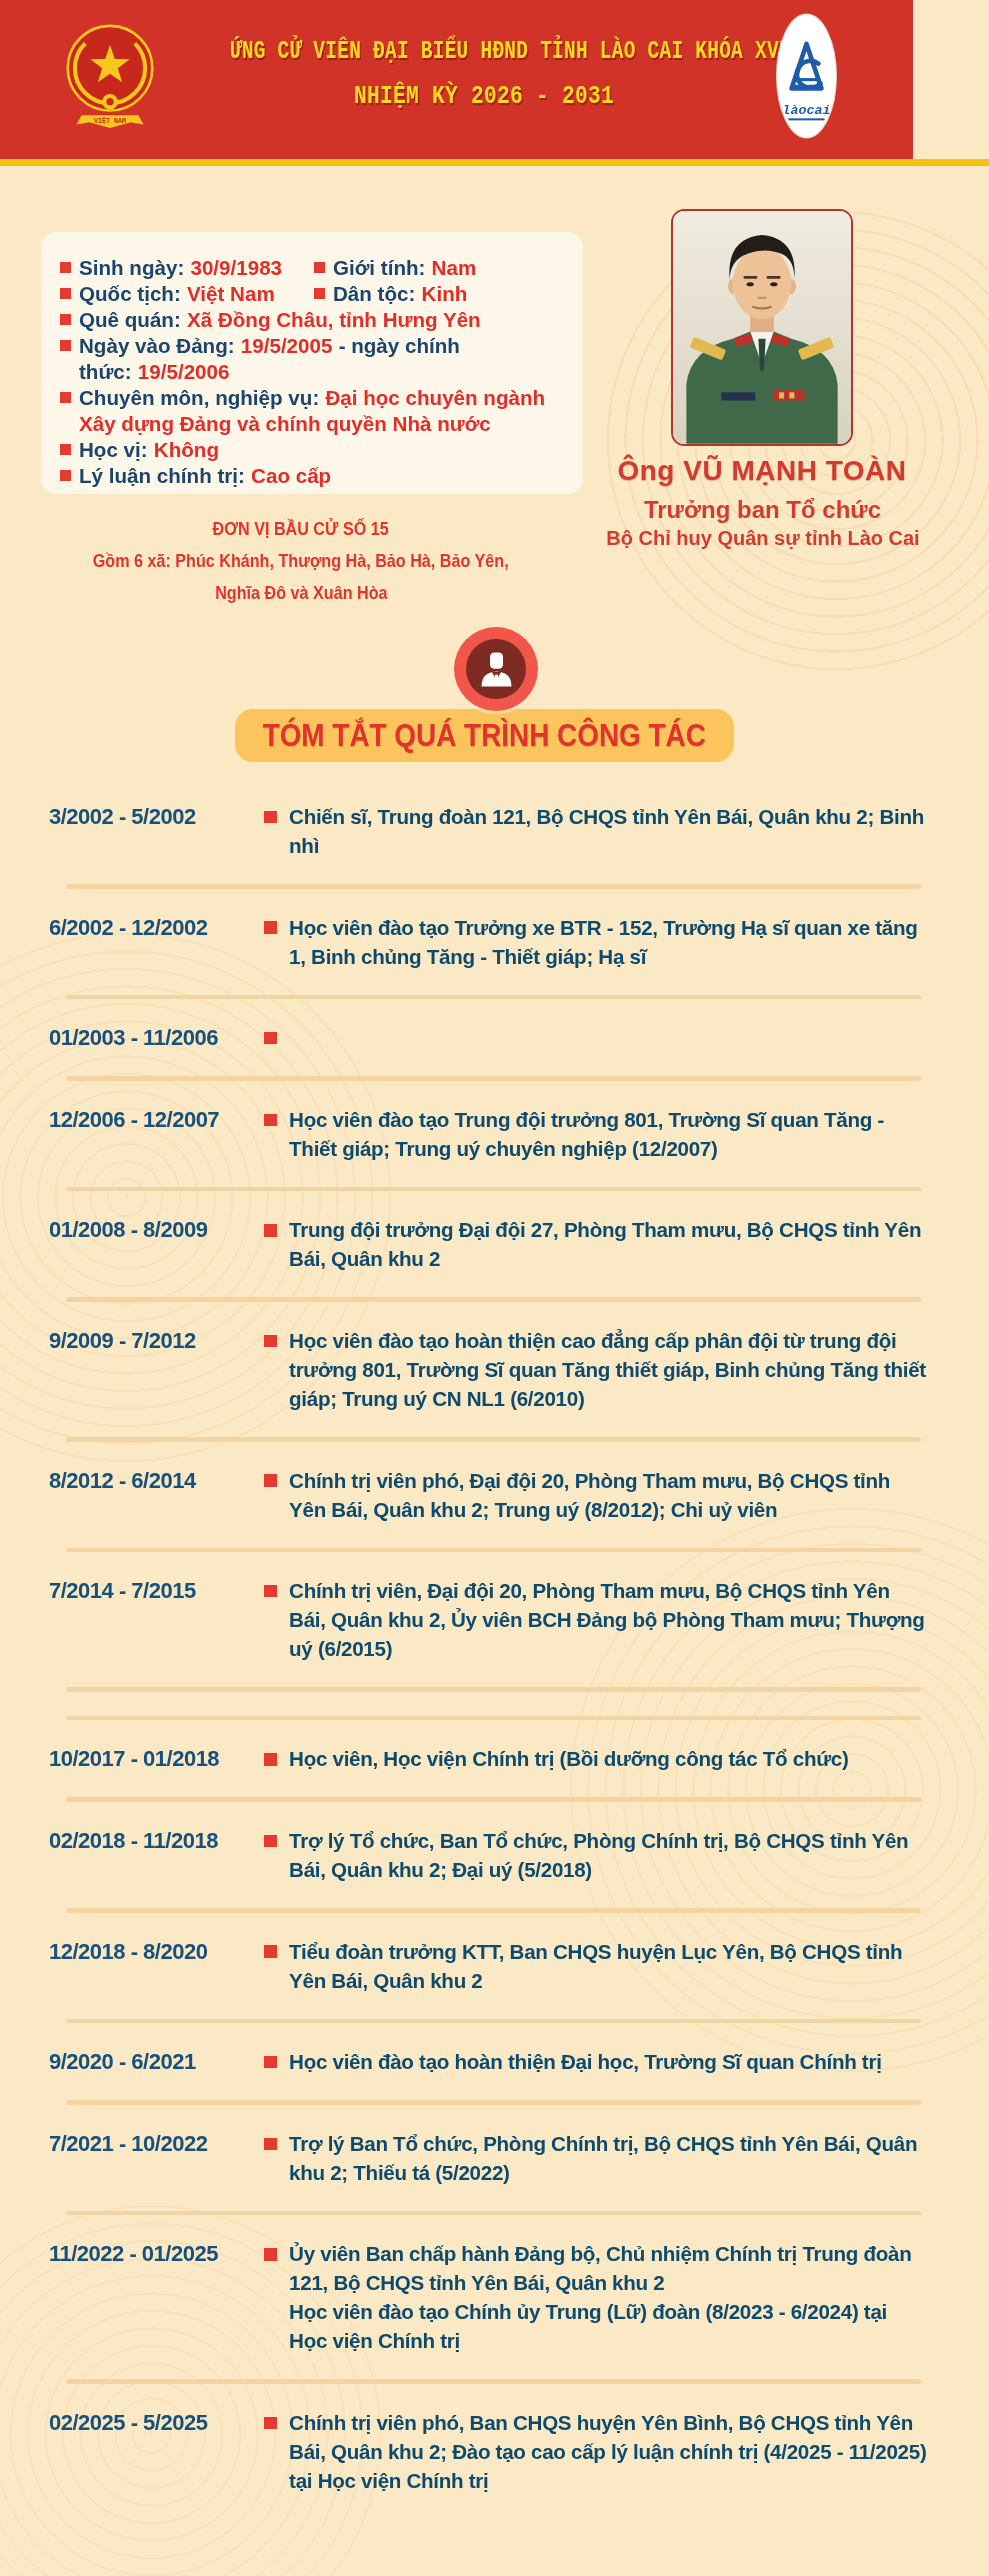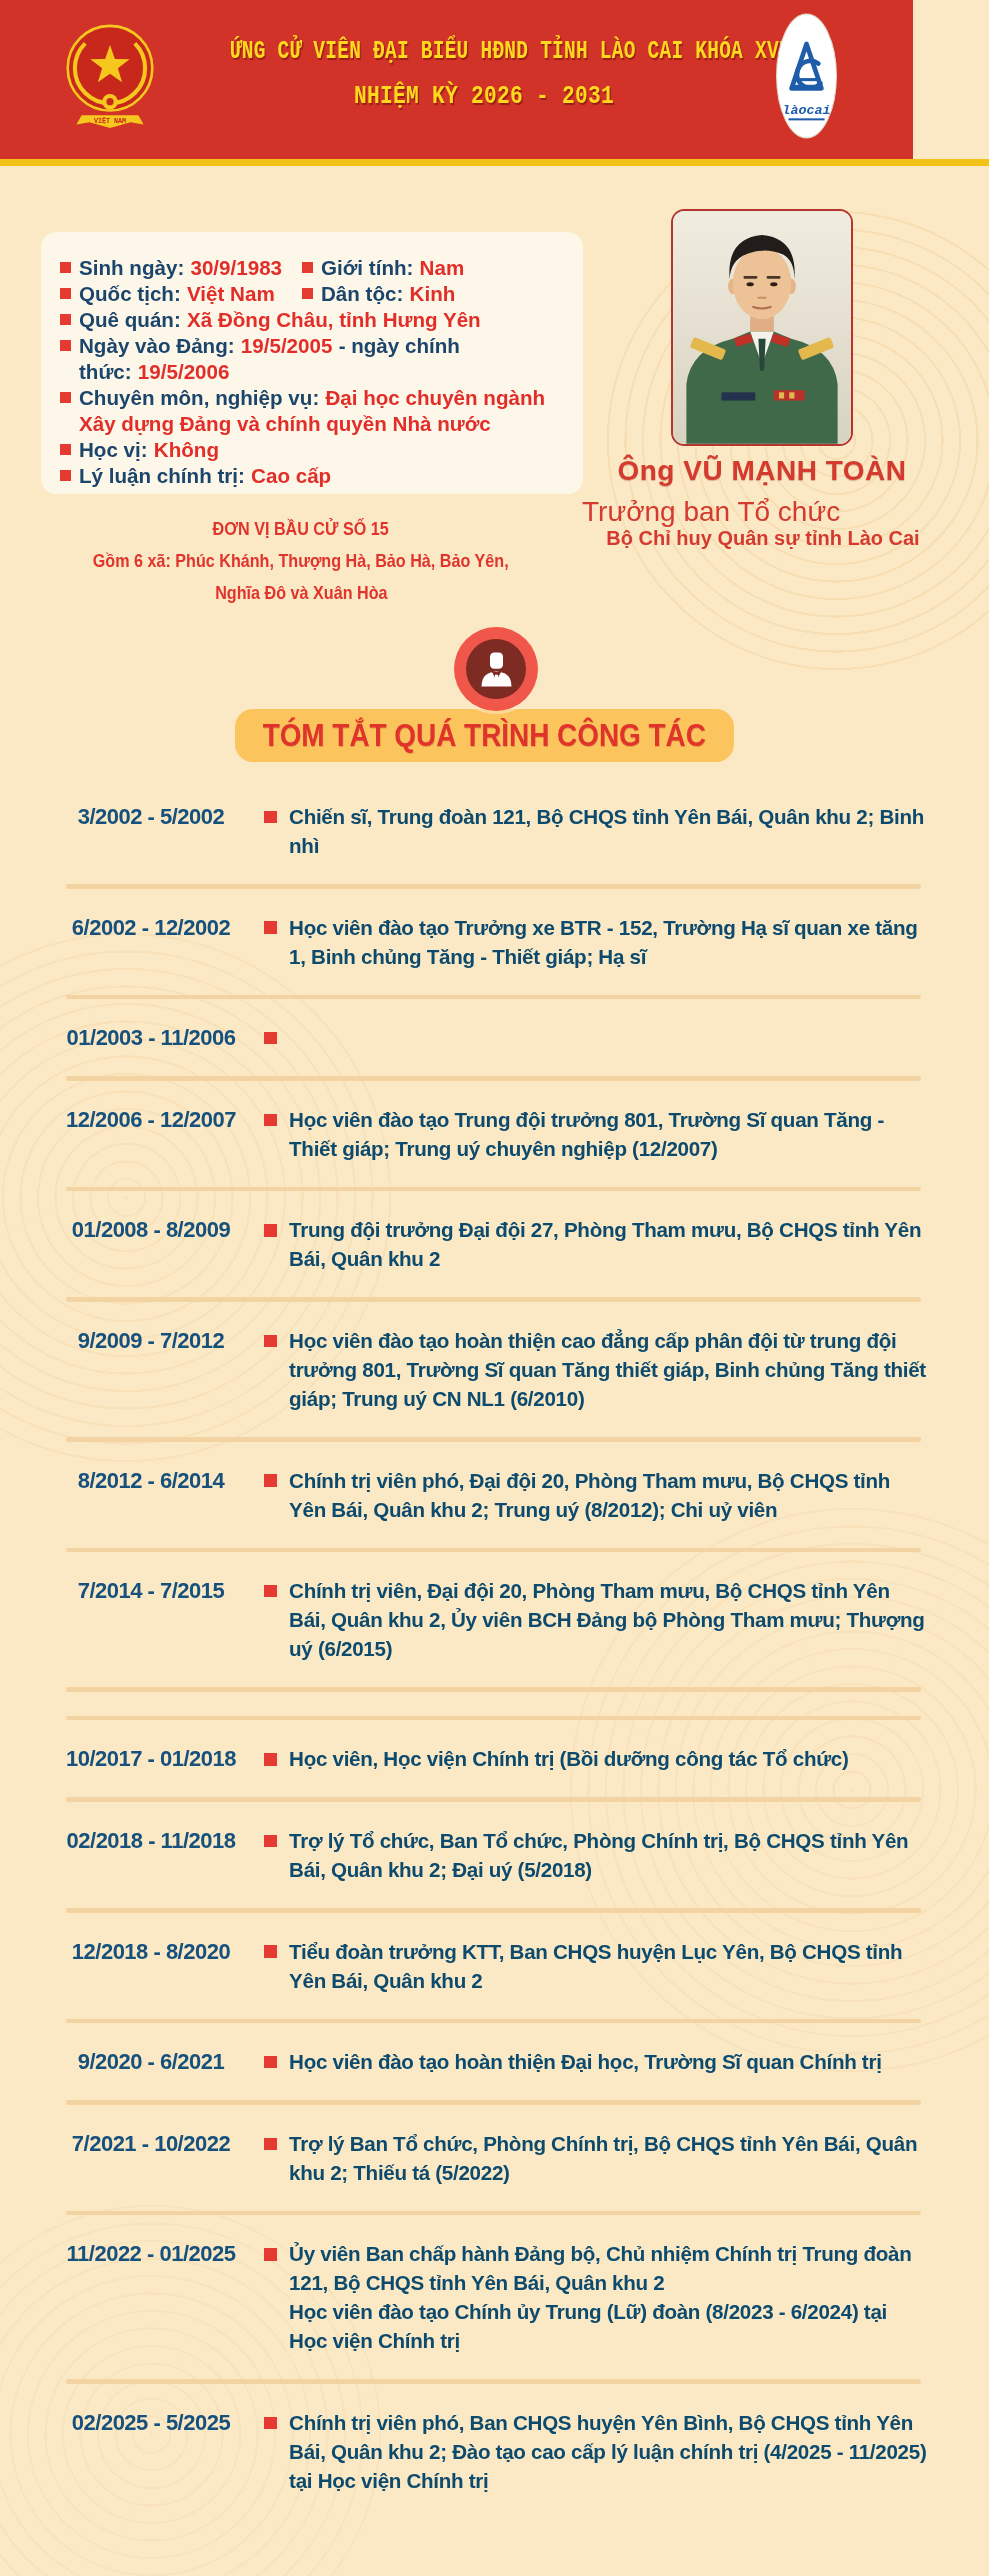--- a/index.html
+++ b/index.html
@@ -29,39 +29,39 @@
   .logo{position:absolute;right:75px;top:12.4px;}
   .gold-line{position:absolute;left:0;top:159px;width:989px;height:7.2px;background:#f2c218;}
 
   
   .card{
     position:absolute;left:41px;top:232px;width:542px;height:262px;background:#fdf7e9;
     border-radius:15.5px;box-sizing:border-box;padding:23px 13.4px 20.6px 18.5px;
     display:flex;flex-direction:column;justify-content:space-between;
   }
   .row{display:flex;align-items:flex-start;font-size:20.6px;font-weight:700;line-height:26px;}
-  .row2col{display:grid;grid-template-columns:242px 1fr;}
+  .row2col{display:grid;grid-template-columns:242px 1fr;gap:12px;}
   .cell{display:flex;align-items:flex-start;}
   .bullet{width:11.3px;height:11.3px;background:#e53a31;margin:6.7px 8.2px 0 0;flex:0 0 11.3px;}
   .txt{flex:1;}
   .lab{color:#1c456b;margin-right:6.2px;}
   .val{color:#e22d28;margin-right:6.2px;}
 
   
   .photo{
     position:absolute;left:671px;top:209px;width:178px;height:233px;
     border:2.6px solid #b5352c;border-radius:13.4px;overflow:hidden;background:#e8e4d8;
   }
   .name{
     position:absolute;left:587px;top:455px;width:350px;text-align:center;
     font-size:28px;font-weight:800;color:#d43a2e;text-shadow:0 1px 1px rgba(130,30,20,.3);
     letter-spacing:0.5px;
   }
-  .ctitle1{position:absolute;left:582px;top:496px;width:361px;text-align:left;
-    font-size:28px;font-weight:400;color:#d43a2e;}
+  .ctitle1{position:absolute;left:582px;top:496px;width:361px;text-align:center;
+    font-size:24px;font-weight:700;color:#d43a2e;}
   .ctitle2{position:absolute;left:567px;top:527px;width:392px;text-align:center;
     font-size:20px;font-weight:700;color:#d43a2e;}
 
   
   .constituency{position:absolute;left:41px;top:515px;width:520px;text-align:center;
     color:#e0342c;font-weight:800;line-height:28px;}
   .constituency .l{display:inline-block;transform:scaleX(.85);transform-origin:center;
     white-space:nowrap;font-size:19px;}
 
   
@@ -71,21 +71,21 @@
   .badge-inner{width:60px;height:60px;border-radius:50%;background:#7d2b23;
     display:flex;align-items:center;justify-content:center;}
   .section-bar{position:absolute;left:235px;top:709px;width:499px;height:53px;
     background:#fcc45c;border-radius:18px;display:flex;align-items:center;justify-content:center;z-index:2;}
   .section-title{display:inline-block;white-space:nowrap;font-size:31px;font-weight:800;color:#e0332c;
     transform:scaleX(.9);transform-origin:center;text-shadow:0.5px 1px 0 rgba(150,40,20,.25);}
 
   
   .timeline{position:absolute;left:49px;top:802px;width:891px;}
   .entry{display:flex;align-items:flex-start;}
-  .period{flex:0 0 204px;width:204px;text-align:center;font-size:22px;font-weight:800;
+  .period{flex:0 0 204px;width:204px;text-align:left;font-size:22px;font-weight:800;
     color:#16507c;line-height:29px;letter-spacing:-0.5px;white-space:nowrap;}
   .tl-bullet{width:12.4px;height:12.4px;background:#e53a31;margin:8.8px 12.4px 0 11.3px;flex:0 0 12.4px;}
   .tl-text{flex:1;max-width:639px;font-size:20.6px;font-weight:700;color:#0c4a6e;
     line-height:29px;letter-spacing:-0.3px;}
   .divider{height:4.6px;width:855px;background:#f3d3a2;border-radius:2.1px;margin:24px 0 24px 17px;}
 </style>
 </head>
 <body>
 
 <div class="pattern pat1"></div>

